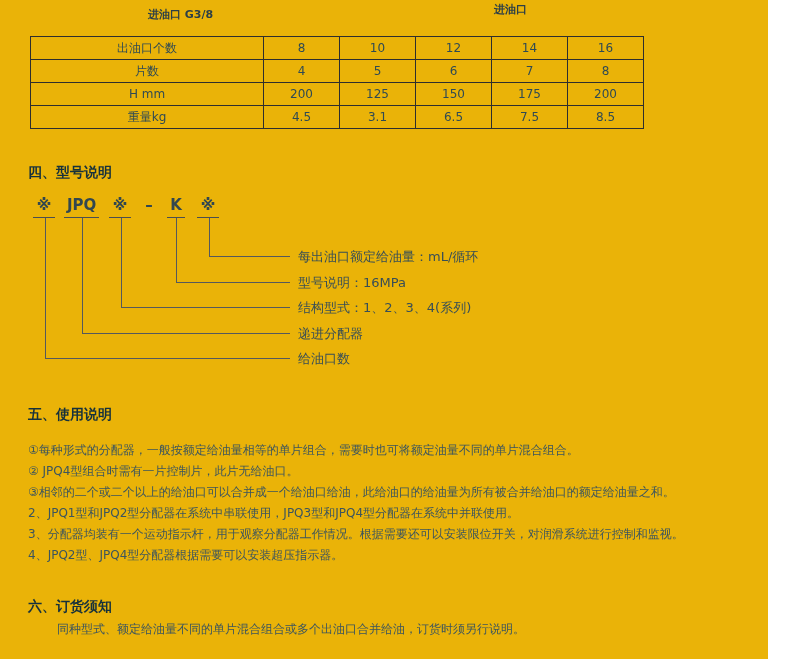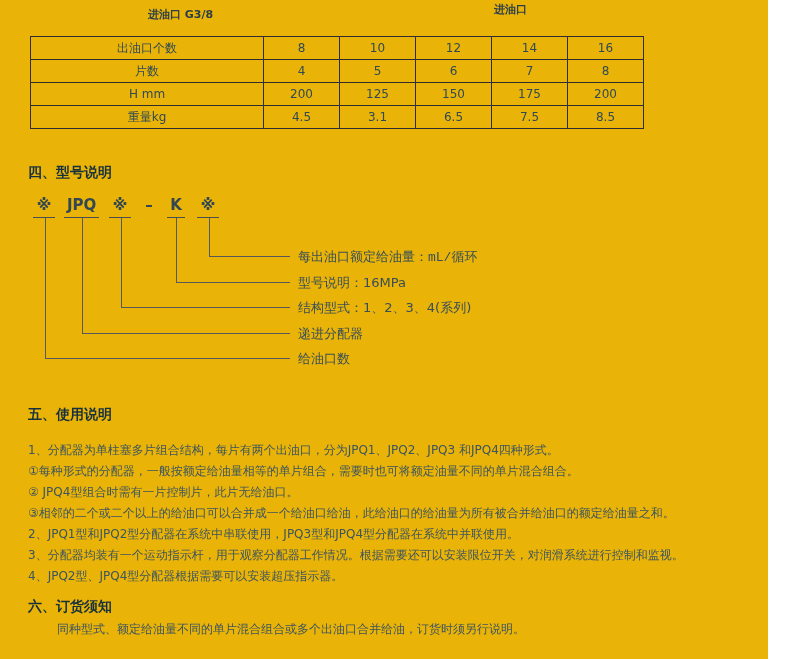--- a/index.html
+++ b/index.html
@@ -153,31 +153,30 @@
     <div class="vline" style="left:121px; top:28px; height:89px;"></div>
     <div class="vline" style="left:176px; top:28px; height:64px;"></div>
     <div class="vline" style="left:209px; top:28px; height:38px;"></div>
 
     <div class="hline" style="left:209px; top:66px;  width:81px;"></div>
     <div class="hline" style="left:176px; top:92px;  width:114px;"></div>
     <div class="hline" style="left:121px; top:117px; width:169px;"></div>
     <div class="hline" style="left:82px;  top:143px; width:208px;"></div>
     <div class="hline" style="left:45px;  top:168px; width:245px;"></div>
 
-    <span class="callout-label" style="top:58px;font-family:Liberation Mono, monospace;">每出油口额定给油量：mL/循环</span>
+    <span class="callout-label" style="top:58px;">每出油口额定给油量：mL/循环</span>
     <span class="callout-label" style="top:84px;">型号说明：16MPa</span>
     <span class="callout-label" style="top:109px;">结构型式：1、2、3、4(系列)</span>
     <span class="callout-label" style="top:135px;">递进分配器</span>
     <span class="callout-label" style="top:160px;">给油口数</span>
   </div>
 
   <div class="abs section-heading" style="left:28px; top:406px;">五、使用说明</div>
 
   <div class="usage-list">
-    <p>1、分配器为单柱塞多片组合结构，每片有两个出油口，分为JPQ1、JPQ2、JPQ3 和JPQ4四种形式。</p>
     <p>①每种形式的分配器，一般按额定给油量相等的单片组合，需要时也可将额定油量不同的单片混合组合。</p>
     <p>② JPQ4型组合时需有一片控制片，此片无给油口。</p>
     <p>③相邻的二个或二个以上的给油口可以合并成一个给油口给油，此给油口的给油量为所有被合并给油口的额定给油量之和。</p>
     <p>2、JPQ1型和JPQ2型分配器在系统中串联使用，JPQ3型和JPQ4型分配器在系统中并联使用。</p>
     <p>3、分配器均装有一个运动指示杆，用于观察分配器工作情况。根据需要还可以安装限位开关，对润滑系统进行控制和监视。</p>
     <p>4、JPQ2型、JPQ4型分配器根据需要可以安装超压指示器。</p>
   </div>
 
   <div class="abs section-heading" style="left:28px; top:598px;">六、订货须知</div>
   <div class="abs order-text" style="left:28px; top:621px;">同种型式、额定给油量不同的单片混合组合或多个出油口合并给油，订货时须另行说明。</div>

